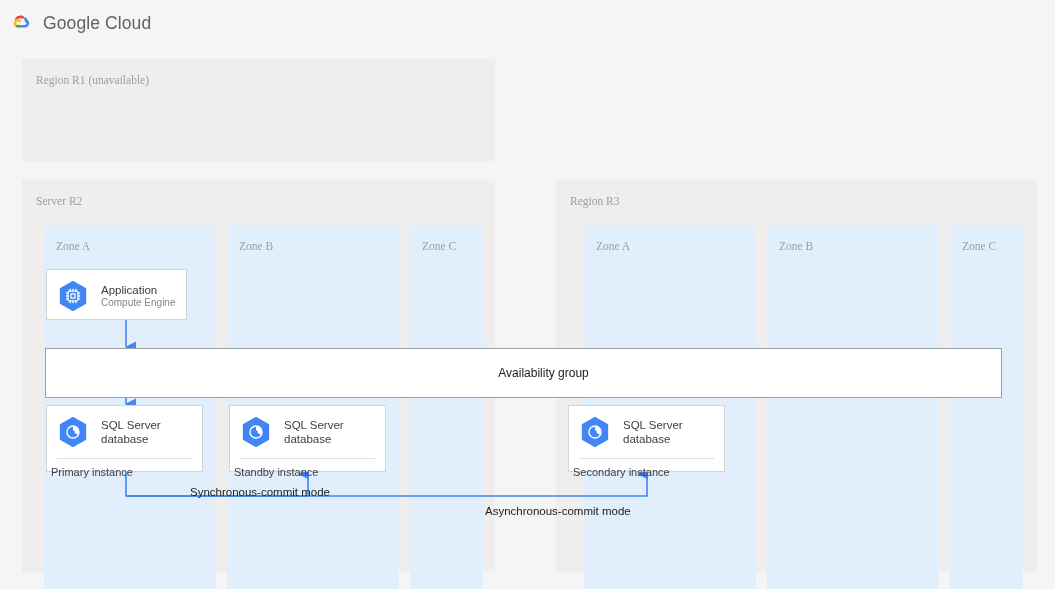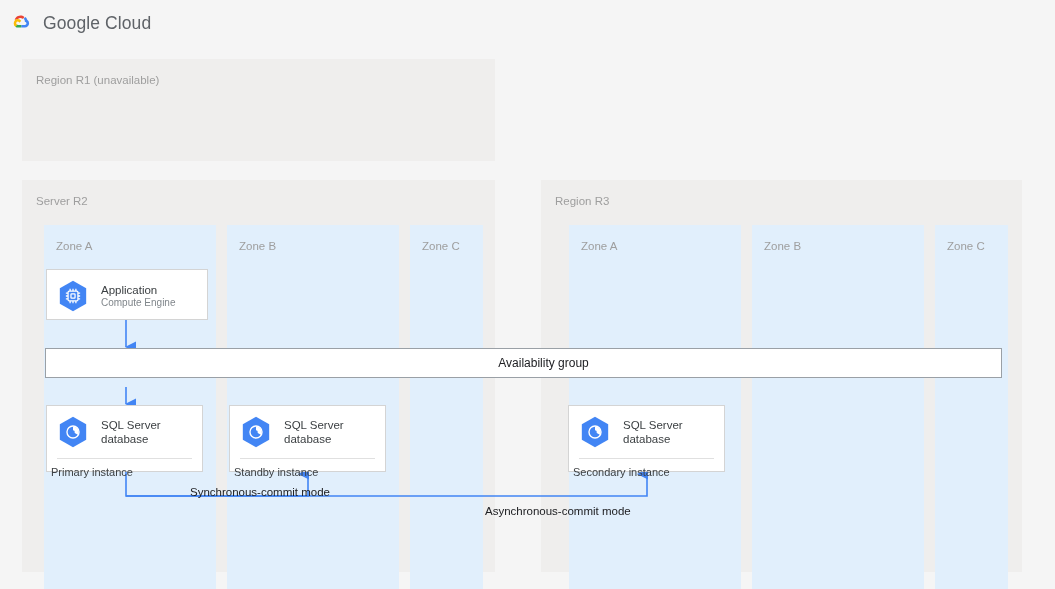--- a/index.html
+++ b/index.html
@@ -31,20 +31,21 @@
     font-size: 17.5px;
     color: #5f6368;
     letter-spacing: .1px;
     white-space: nowrap;
   }
 
   
   .region {
     position: absolute;
     background: #efeeed;
+    font-family: Liberation Serif, serif;
   }
   .region-label {
     position: absolute;
     left: 14px; top: 15px;
     font-size: 11.5px;
     color: #9e9e9e;
     white-space: nowrap;
   }
   .zone {
     position: absolute;
@@ -150,21 +151,21 @@
       <div class="zone-label">Zone A</div>
     </div>
     <div class="zone" style="left:205px; top:45px; width:172px; height:512px;">
       <div class="zone-label">Zone B</div>
     </div>
     <div class="zone" style="left:388px; top:45px; width:73px; height:512px;">
       <div class="zone-label">Zone C</div>
     </div>
   </div>
 
-  <div class="region" id="region-r3" style="left:541px; top:180px; width:481px; height:392px;">
+  <div class="region" id="region-r3" style="left:556px; top:180px; width:481px; height:392px;">
     <div class="region-label">Region R3</div>
 
     <div class="zone" style="left:28px; top:45px; width:172px; height:512px;">
       <div class="zone-label">Zone A</div>
     </div>
     <div class="zone" style="left:211px; top:45px; width:172px; height:512px;">
       <div class="zone-label">Zone B</div>
     </div>
     <div class="zone" style="left:394px; top:45px; width:73px; height:512px;">
       <div class="zone-label">Zone C</div>
@@ -183,38 +184,38 @@
 
     <line x1="126" y1="320" x2="126" y2="347" stroke="#4285f4" stroke-width="1.6" marker-end="url(#arrow-down)"></line>
 
     <line x1="126" y1="387" x2="126" y2="404" stroke="#4285f4" stroke-width="1.6" marker-end="url(#arrow-down)"></line>
 
     <polyline points="126,472 126,496 308,496 308,474" fill="none" stroke="#4285f4" stroke-width="1.6" marker-end="url(#arrow-up)"></polyline>
 
     <polyline points="126,496 647,496 647,474" fill="none" stroke="#4285f4" stroke-width="1.6" marker-end="url(#arrow-up)"></polyline>
   </svg>
 
-  <div class="card" id="card-application" style="left:46px; top:269px; width:162px; height:51px;">
+  <div class="card" id="card-application" style="left:46px; top:269px; width:141px; height:51px;">
     <div class="card-top">
       <svg class="hexicon" viewBox="0 0 40 40">
         <polygon points="20,2.2 35.5,11 35.5,29 20,37.8 4.5,29 4.5,11" fill="#4285f4"></polygon>
         <g fill="none" stroke="#ffffff" stroke-width="1.5">
           <rect x="14.2" y="14.2" width="11.6" height="11.6" rx="1.4"></rect>
           <rect x="17.6" y="17.6" width="4.8" height="4.8" rx="0.7"></rect>
           <path d="M16.6 14.2v-2.6M20 14.2v-2.6M23.4 14.2v-2.6M16.6 28.4v-2.6M20 28.4v-2.6M23.4 28.4v-2.6M14.2 16.6h-2.6M14.2 20h-2.6M14.2 23.4h-2.6M28.4 16.6h-2.6M28.4 20h-2.6M28.4 23.4h-2.6"></path>
         </g>
       </svg>
       <div class="card-text">
         <div class="card-title">Application</div>
         <div class="card-sub">Compute Engine</div>
       </div>
     </div>
   </div>
 
-  <div id="availability-group" style="left:45px; top:348px; width:957px; height:30px;padding-left:40px;">
+  <div id="availability-group" style="left:45px; top:348px; width:957px; height:50px;padding-left:40px;">
     <span>Availability group</span>
   </div>
 
   <div class="card" id="card-primary" style="left:46px; top:405px; width:157px; height:67px;">
     <div class="card-top">
       <svg class="hexicon" viewBox="0 0 40 40">
         <polygon points="20,2.2 35.5,11 35.5,29 20,37.8 4.5,29 4.5,11" fill="#4285f4"></polygon>
         <circle cx="20" cy="20" r="7.1" fill="none" stroke="#ffffff" stroke-width="1.6"></circle>
         <path d="M20 13.4 A6.6 6.6 0 0 1 25.7 23.3 L20 20 z" fill="#ffffff"></path>
         <circle cx="20" cy="20" r="2.1" fill="#4285f4"></circle>

